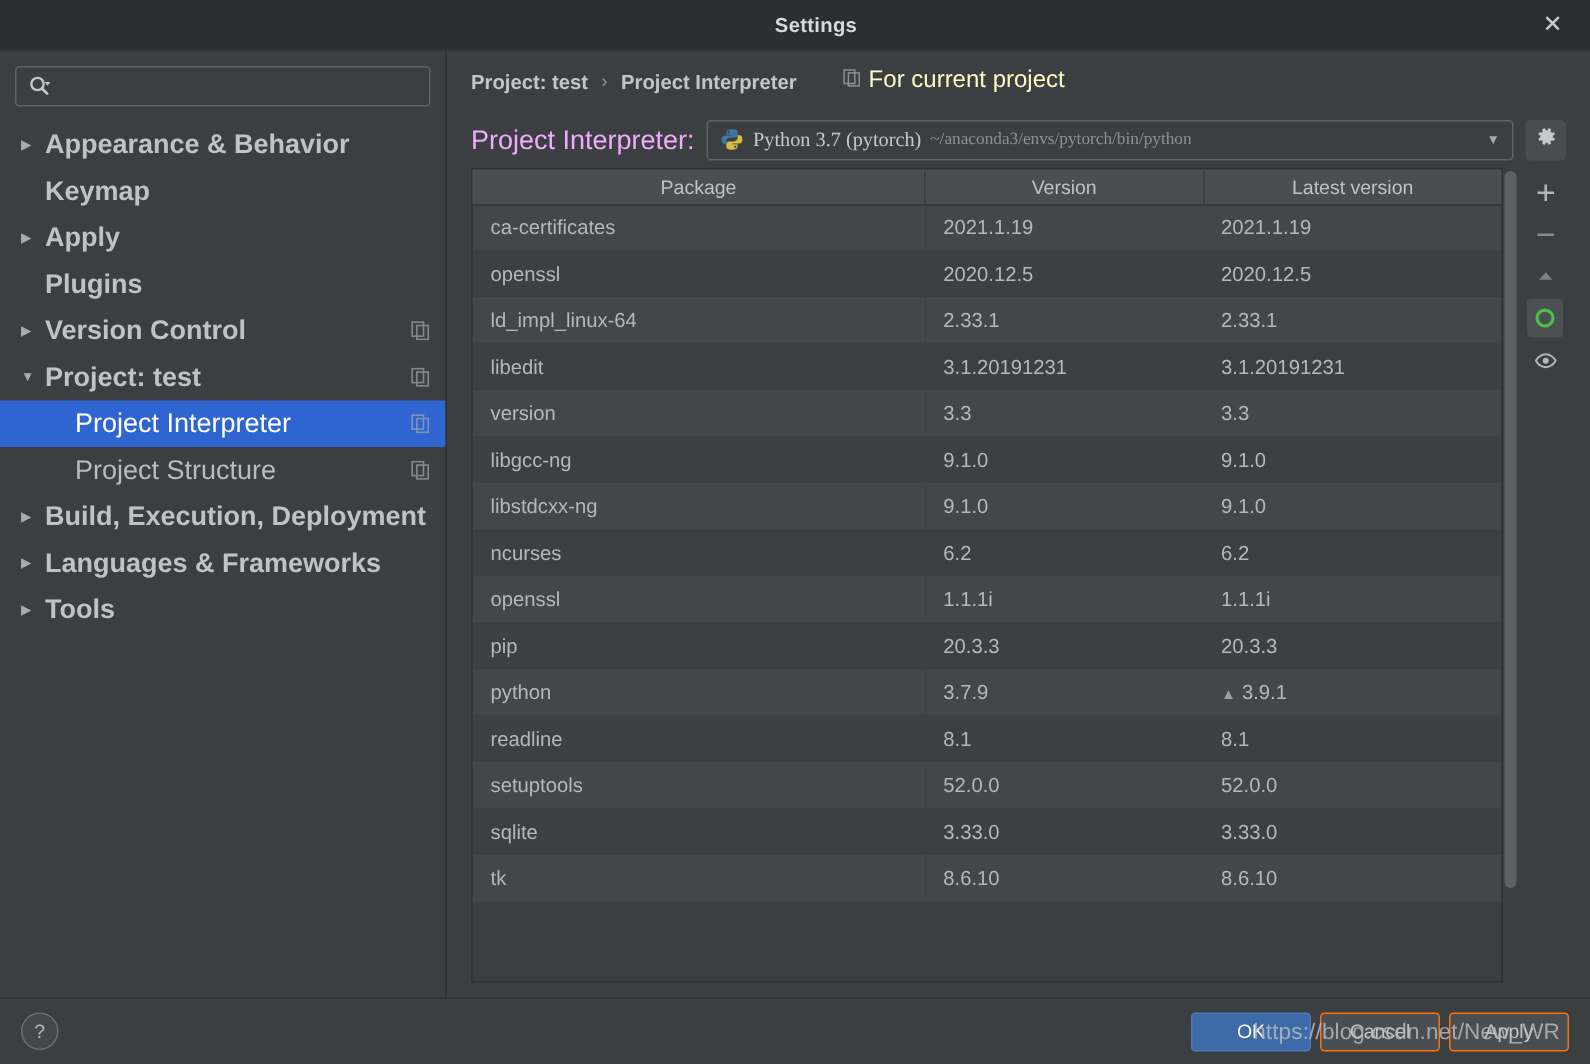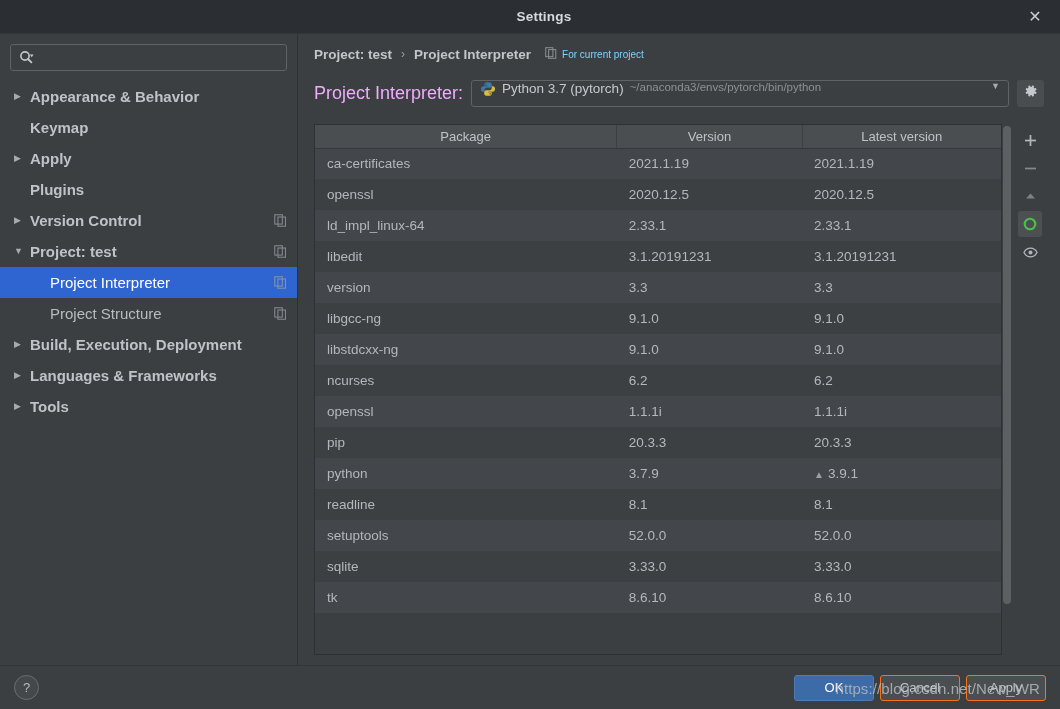--- a/index.html
+++ b/index.html
@@ -77,21 +77,21 @@
     padding-left: 14px; padding-right: 10px; cursor: default;
     position: relative;
   }
   .node.selected { background: #2f65d0; }
   .node .arrow {
     width: 16px; flex: 0 0 16px; display: flex; align-items: center; justify-content: flex-start;
     color: #a7abaf; font-size: 9px; line-height: 1;
   }
   .node .arrow i { font-style: normal; display: inline-block; }
   .node .lbl {
-    font-size: 15px; color: #b9bcbf; white-space: nowrap;
+    font-size: 18px; color: #b9bcbf; white-space: nowrap;
   }
   .node.bold .lbl { font-weight: bold; color: #bfc3c7; }
   .node.selected .lbl { color: #ffffff; font-weight: normal; }
   .node.child { padding-left: 50px; }
   .node .copyicon {
     margin-left: auto; width: 14px; height: 14px; opacity: .75;
     display: flex; align-items: center; justify-content: center;
   }
 
   
@@ -99,48 +99,48 @@
     flex: 1 1 auto; min-width: 0; display: flex; flex-direction: column;
     background: #3c3f41; padding: 0 0 0 0;
   }
   .breadcrumb {
     display: flex; align-items: center; height: 40px; padding: 0 16px;
     gap: 9px; flex: 0 0 40px;
   }
   .breadcrumb .crumb { font-size: 13.5px; font-weight: bold; color: #c2c6ca; }
   .breadcrumb .sep { font-size: 12px; color: #9a9ea2; }
   .breadcrumb .forproj {
-    display: flex; align-items: center; gap: 5px; margin-left: 5px;
-    font-size: 10px; color: #7dd3fc;
+    display: flex; align-items: center; gap: 5px; margin-left: 22px;
+    font-size: 16px; color: #fef9c3;
   }
 
   .interprow {
     display: flex; align-items: center; height: 38px; flex: 0 0 38px;
     padding: 0 16px; gap: 8px;
   }
   .interprow .label { font-size: 18px; color: #f0abfc; white-space: nowrap; }
   .combo {
     flex: 1 1 auto; height: 27px; border: 1px solid #5e6366; border-radius: 3px;
-    background: #3c3f41; display: flex; padding: 0 8px;
-    gap: 6px; min-width: 0; cursor: default;
+    background: #3c3f41; display: flex; align-items: center; padding: 0 8px;
+    gap: 6px; min-width: 0; cursor: default; font-family: Liberation Serif, serif;
   }
   .combo .pyicon { width: 16px; height: 16px; flex: 0 0 16px; }
   .combo .cname { font-size: 13.5px; color: #c5c9cd; white-space: nowrap; }
   .combo .cpath { font-size: 11.5px; color: #8d9195; white-space: nowrap; overflow: hidden; text-overflow: ellipsis; }
   .combo .caret { margin-left: auto; color: #a7abaf; font-size: 9px; padding-left: 6px; }
   .gearbtn {
     width: 27px; height: 27px; flex: 0 0 27px; border-radius: 3px;
     background: #4a4d4f; display: flex; align-items: center; justify-content: center;
     cursor: pointer;
   }
 
   
   .tablearea {
     flex: 1 1 auto; min-height: 0; display: flex;
-    margin: 12px 16px 0 16px; padding-bottom: 10px;
+    margin: 0 16px 0 16px; padding-bottom: 10px;
   }
   .tablebox {
     flex: 1 1 auto; min-width: 0; display: flex; flex-direction: column;
     border: 1px solid #2e3133; background: #3c3f41; position: relative;
   }
   table { border-collapse: collapse; width: 100%; table-layout: fixed; }
   thead th {
     background: #4b4e50; color: #bec2c6; font-size: 13px; font-weight: normal;
     height: 23px; border-right: 1px solid #3c3f41; border-bottom: 1px solid #35383a;
     text-align: center; padding: 0;

